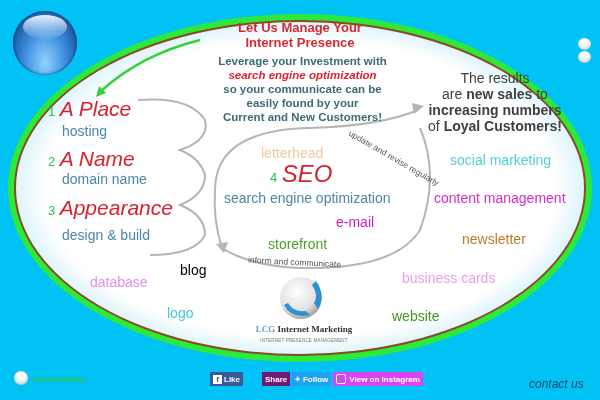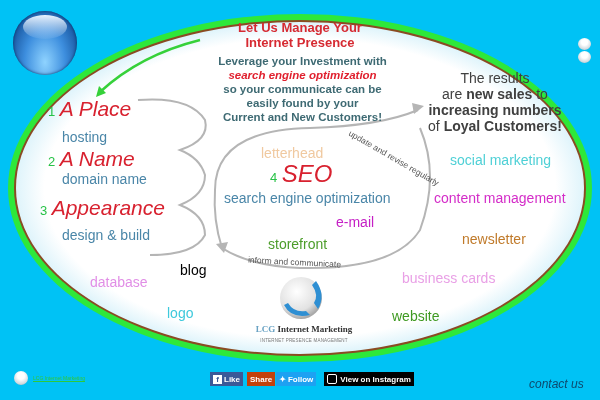--- a/index.html
+++ b/index.html
@@ -72,29 +72,29 @@
     <div>The results</div>
     <div><span>are </span><b>new sales</b><span> to</span></div>
     <div><b>increasing numbers</b></div>
     <div><span>of </span><b>Loyal Customers!</b></div>
   </div>
 
   <div class="abs" style="left:48px;top:97px;">
     <span class="num">1</span>
     <span class="big">A Place</span>
   </div>
-  <div class="abs sub" style="left:62px;top:129px;">hosting</div>
+  <div class="abs sub" style="left:62px;top:123px;">hosting</div>
 
   <div class="abs" style="left:48px;top:147px;">
     <span class="num">2</span>
     <span class="big">A Name</span>
   </div>
   <div class="abs sub" style="left:62px;top:171px;">domain name</div>
 
-  <div class="abs" style="left:40px;top:196px;">
+  <div class="abs" style="left:48px;top:196px;">
     <span class="num">3</span>
     <span class="big">Appearance</span>
   </div>
   <div class="abs sub" style="left:62px;top:227px;">design &amp; build</div>
 
   <div class="abs" style="left:270px;top:160px;">
     <span class="num">4</span>
     <span class="big" style="font-size:24px">SEO</span>
   </div>
   <div class="abs sub" style="left:224px;top:190px;">search engine optimization</div>
@@ -129,28 +129,28 @@
   <div class="abs c" style="left:252px;top:324px;width:104px;font-family:'Liberation Serif',serif;font-weight:bold;font-size:9px;color:#333;">
     <span style="color:#6aa3c4">LCG</span><span> Internet Marketing</span>
   </div>
   <div class="abs c" style="left:252px;top:338px;width:104px;font-size:4.5px;color:#777;letter-spacing:0.2px;">INTERNET PRESENCE MANAGEMENT</div>
 
   <div class="share-bar">
     <div style="background:#3b5998">
       <span style="display:inline-block;width:9px;height:9px;background:#fff;color:#3b5998;font-size:8px;line-height:10px;text-align:center;margin-right:2px;">f</span>
       <span>Like</span>
     </div>
-    <div style="background:#c2410c;margin-left:4px;text-align:center;">
+    <div style="background:#701a75;margin-left:19px;text-align:center;">
       <span>Share</span>
     </div>
     <div style="background:#1da1f2;margin-left:1px;">
       <span style="margin-right:2px;">✦</span>
       <span>Follow</span>
     </div>
-    <div style="background:#000000;margin-left:8px;">
+    <div style="background:#d946ef;margin-left:2px;">
       <span style="display:inline-block;width:8px;height:8px;border:1px solid #fff;border-radius:2px;margin-right:3px;"></span>
       <span>View on Instagram</span>
     </div>
   </div>
 
   <div class="bubble" style="left:14px;top:371px;width:14px;height:14px;"></div>
   <div class="abs" style="left:33px;top:375px;font-size:5px;color:#2fc83a;text-decoration:underline;">LCG Internet Marketing</div>
   <div class="abs" style="left:529px;top:377px;font-size:12px;color:#0c4a6e;font-style:italic;">contact us</div>
 </div>
 

